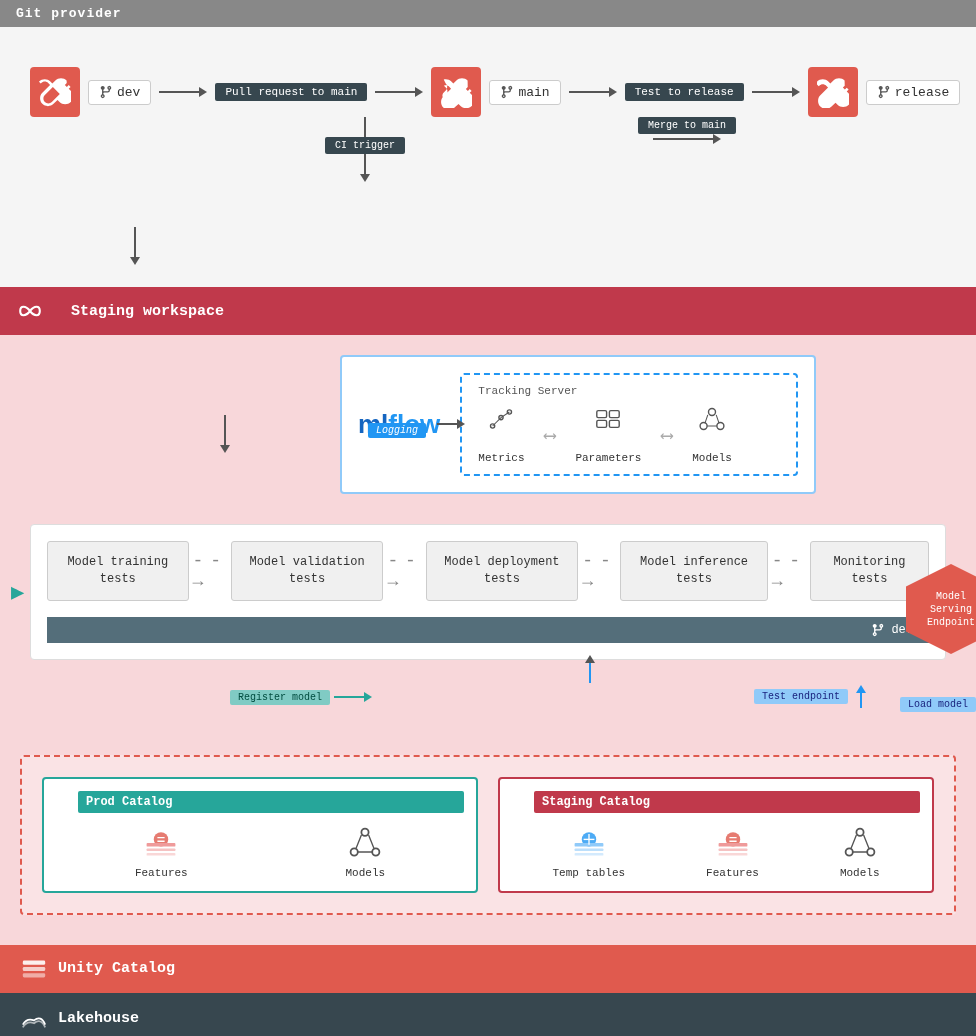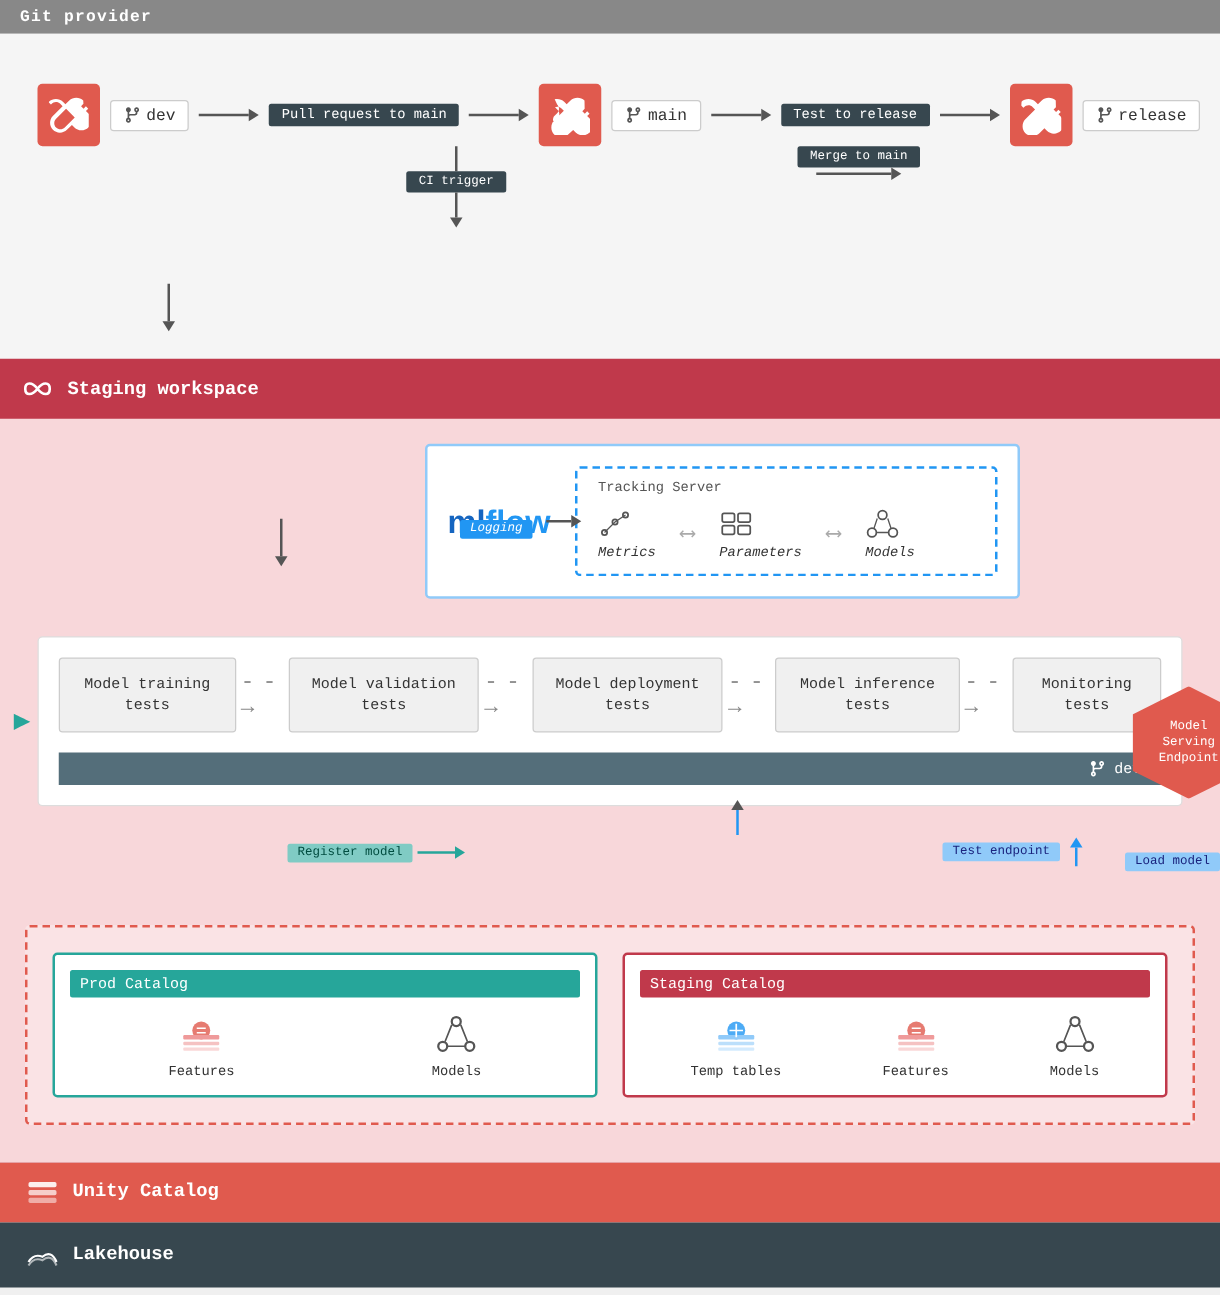--- a/index.html
+++ b/index.html
@@ -37,40 +37,40 @@
       border: 1px solid #aab8c2; background: #e8f4f0; padding: 10px 20px;
       font-size: 13px; font-weight: 500; display: flex; align-items: center; gap: 8px;
       position: absolute; left: 55px; top: 165px; white-space: nowrap;
     }
 
     
     .staging-workspace {
       background: #c0394b; padding: 0; position: relative;
     }
     .staging-header {
-      display: flex; align-items: center; gap: 10px;
+      display: flex; align-items: center; gap: 27px;
       padding: 10px 16px; color: white; font-size: 15px; font-weight: bold; font-family: 'Courier New', monospace;
     }
     .staging-body {
       background: #f8d7da; padding: 20px; position: relative; min-height: 430px;
     }
 
     
     .mlflow-section {
       background: white; border: 2px solid #90caf9; border-radius: 4px;
       padding: 16px; display: flex; align-items: center; gap: 20px;
       margin: 0 80px 0 160px; position: relative;
     }
     .tracking-server-box {
       border: 2px dashed #2196F3; border-radius: 4px; padding: 10px 16px;
       flex: 1;
     }
     .tracking-server-title { font-size: 11px; color: #555; margin-bottom: 8px; font-family: 'Courier New', monospace; }
     .tracking-items { display: flex; gap: 20px; align-items: center; }
-    .tracking-item { display: flex; flex-direction: column; align-items: flex-start; gap: 4px; font-size: 11px; color: #333; font-style: italic; }
+    .tracking-item { display: flex; flex-direction: column; align-items: center; gap: 19px; font-size: 11px; color: #333; }
     .tracking-item svg { width: 28px; height: 28px; }
 
     
     .integration-box {
       background: white; border: 1px solid #ddd; border-radius: 4px;
       margin: 30px 0 0 0; padding: 16px; position: relative;
     }
     .integration-title { font-size: 14px; color: #333; margin-bottom: 16px; font-family: 'Courier New', monospace; }
     .integration-tests-row {
       display: flex; align-items: center; gap: 0;
@@ -99,22 +99,23 @@
     .flow-annotation.teal { background: #80cbc4; color: #004d40; }
     .catalogs-row {
       display: flex; gap: 20px; padding: 10px;
     }
     .catalog-box {
       flex: 1; border: 2px solid; border-radius: 4px; padding: 12px;
     }
     .prod-catalog { border-color: #26a69a; background: white; }
     .staging-catalog { border-color: #c0394b; background: white; }
     .catalog-header {
-      font-size: 12px; font-weight: normal; margin-bottom: 12px; padding: 4px 8px; border-radius: 2px;
+      font-size: 12px; font-weight: bold; margin-bottom: 12px; padding: 4px 8px; border-radius: 2px;
       font-family: 'Courier New', monospace;
+      margin-left: 22px;
     }
     .prod-header { background: #26a69a; color: white; }
     .staging-header-box { background: #c0394b; color: white; }
     .catalog-items { display: flex; justify-content: space-around; }
     .catalog-item { display: flex; flex-direction: column; align-items: center; gap: 6px; font-size: 11px; color: #333; }
     .catalog-item svg { width: 36px; height: 36px; }
 
     .unity-catalog-bar {
       background: #e05a4e; color: white; font-size: 15px; font-weight: bold;
       padding: 10px 20px; display: flex; align-items: center; gap: 10px;

